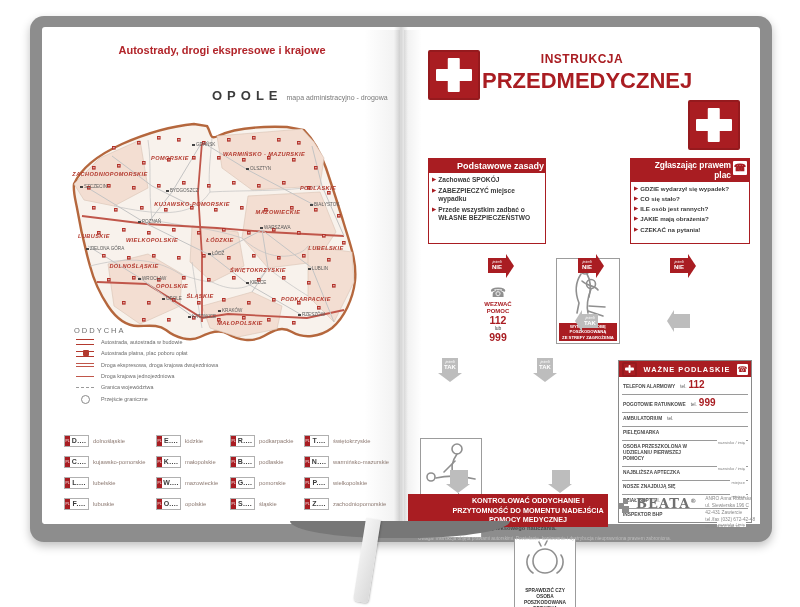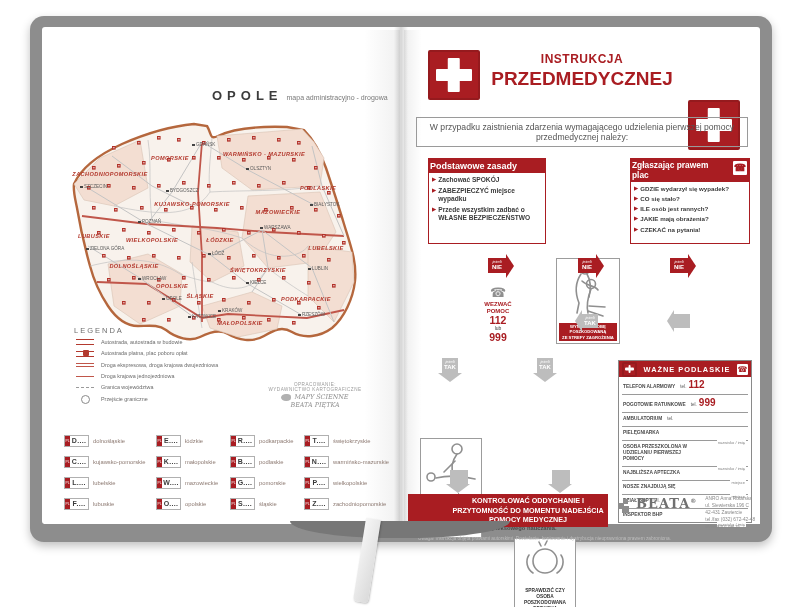--- a/index.html
+++ b/index.html
@@ -56,25 +56,25 @@
   .pl-name{font-size:5.8px;color:#8d7a72;margin-left:4px;white-space:nowrap;}
 
   
   .cross{background:#a91d22;border:2px solid #951a1e;position:relative;border-radius:2px;}
   .cross:before,.cross:after{content:"";position:absolute;background:#fff;border-radius:1px;}
   .cross:before{left:50%;top:12%;width:26%;height:76%;transform:translateX(-50%);}
   .cross:after{top:50%;left:12%;height:26%;width:76%;transform:translateY(-50%);}
   .rp-title{position:absolute;left:78px;top:22px;width:200px;text-align:center;color:#a91d22;font-weight:bold;line-height:1.25;}
   .rp-title .t1{font-size:12px;letter-spacing:.5px;}
   .rp-title .t2{font-size:16.5px;}
-  .rp-title .t3{font-size:19px;}
+  .rp-title .t3{font-size:22px;}
   .intro{position:absolute;left:12px;top:87px;width:332px;height:30px;border:1.5px solid #9a9a9a;font-size:8.6px;color:#555;text-align:center;padding:3px 12px;box-sizing:border-box;display:flex;align-items:center;}
 
   .redbox{border:1.5px solid #a91d22;background:#fff;box-sizing:border-box;}
-  .redbox .hdr{background:#a91d22;color:#fff;font-weight:bold;text-align:left;padding:2px 1px;line-height:1.15;}
+  .redbox .hdr{background:#a91d22;color:#fff;font-weight:bold;text-align:right;padding:2px 1px;line-height:1.15;}
   .blt{display:flex;margin:3px 3px 0 3px;line-height:1.2;}
   .blt .tri{color:#a91d22;font-size:5.5px;margin-right:2px;line-height:1.4;}
   .blt .tx{font-size:6.6px;font-weight:bold;color:#3a3a3a;}
 
   .figbox{border:1px solid #9c9c9c;background:#fff;box-sizing:border-box;position:relative;}
   .figcap-red{position:absolute;left:2px;right:2px;bottom:2px;background:#a91d22;color:#fff;font-size:4.2px;font-weight:bold;text-align:center;line-height:1.3;padding:1px 0;}
   .stepcap{text-align:center;padding:1px 2px;}
   .stepcap .t{font-size:4.8px;font-weight:bold;color:#333;line-height:1.25;}
   .stepcap .n{font-size:4.2px;font-style:italic;color:#777;line-height:1.25;}
 
@@ -120,20 +120,21 @@
   svg .mw{fill:none;stroke:#c0564a;stroke-width:1.8;}
   svg .fig{fill:none;stroke:#8f8f8f;stroke-width:1.6;stroke-linecap:round;stroke-linejoin:round;}
 </style>
 </head>
 <body>
 
 <div class="cover"></div>
 <div class="pages"></div>
 
 <div class="page-left">
+  <div class="lp-title">Autostrady, drogi ekspresowe i krajowe</div>
 
   <div class="map-head">
     <span class="n">OPOLE</span><span class="s">mapa administracyjno - drogowa</span>
   </div>
 
   <div class="mapwrap">
     <svg width="344" height="252" viewBox="0 0 344 252">
 
       <path id="pl-outline" d="M22,88 C30,70 48,58 70,48 C95,37 120,30 142,28 L155,30 C160,38 157,44 166,40 C180,33 205,30 235,31 L252,34 C260,42 268,55 274,72 C280,90 286,108 292,128 C298,148 305,165 303,185 C301,203 292,222 280,232 C268,241 252,243 240,236 C230,230 222,234 212,240 C200,247 186,244 176,238 C168,233 158,236 148,241 C138,246 124,242 114,234 C106,228 96,230 86,230 C74,230 64,222 56,210 C48,198 42,185 38,170 C33,152 28,130 25,112 C23,102 21,95 22,88 Z" fill="#f8f2ec" stroke="#b5673d" stroke-width="2.4"></path>
 
@@ -383,21 +384,21 @@
     <span class="clabel" style="left:34px;top:150px;"><i></i><span>ZIELONA GÓRA</span></span>
     <span class="clabel" style="left:86px;top:180px;"><i></i><span>WROCŁAW</span></span>
     <span class="clabel" style="left:110px;top:200px;"><i></i><span>OPOLE</span></span>
     <span class="clabel" style="left:136px;top:218px;"><i></i><span>KATOWICE</span></span>
     <span class="clabel" style="left:194px;top:184px;"><i></i><span>KIELCE</span></span>
     <span class="clabel" style="left:166px;top:212px;"><i></i><span>KRAKÓW</span></span>
     <span class="clabel" style="left:246px;top:216px;"><i></i><span>RZESZÓW</span></span>
   </div>
 
   <div class="legend">
-    <div class="lt">LEGENDA</div>
+    <div class="lt">ODDYCHA</div>
     <div class="lg-row">
         <span class="lg-ic">
           <span class="ic-a"></span>
         </span>
         <span class="lg-tx">Autostrada, autostrada w budowie</span>
       </div>
     <div class="lg-row">
         <span class="lg-ic">
           <span class="ic-b"></span>
         </span>
@@ -422,26 +423,20 @@
         <span class="lg-tx">Granica województwa</span>
       </div>
     <div class="lg-row">
         <span class="lg-ic">
           <span class="ic-f"></span>
         </span>
         <span class="lg-tx">Przejście graniczne</span>
       </div>
   </div>
 
-  <div class="attrib">
-    <div class="a1">OPRACOWANIE:</div>
-    <div class="a2">WYDAWNICTWO KARTOGRAFICZNE</div>
-    <div class="brand"><span class="globe"></span><span>MAPY ŚCIENNE</span><br>
-      <span>BEATA PIĘTKA</span></div>
-  </div>
 
   <div class="plates">
     <div class="pl-grid" id="pl-grid">
         <div class="pl-cell">
           <span class="plate">
             <span class="strip">PL</span>
             <span class="code">D....</span>
           </span>
           <span class="pl-name">dolnośląskie</span>
         </div>
@@ -555,23 +550,20 @@
 </div>
 
 <div class="page-right">
   <div class="cross abs" style="left:24px;top:20px;width:48px;height:46px;"></div>
   <div class="cross abs" style="left:284px;top:20px;width:48px;height:46px;"></div>
   <div class="rp-title">
     <div class="t1">INSTRUKCJA</div>
     <div class="t3">PRZEDMEDYCZNEJ</div>
   </div>
 
-  <div class="intro">
-      <span>W przypadku zaistnienia zdarzenia wymagającego udzielenia pierwszej pomocy przedmedycznej należy:</span>
-    </div>
 
   <div class="redbox abs" style="left:24px;top:128px;width:118px;height:86px;">
     <div class="hdr" style="font-size:9px;">Podstawowe zasady</div>
     <div class="blt">
         <span class="tri">▶</span>
         <span class="tx">Zachować SPOKÓJ</span>
       </div>
     <div class="blt">
         <span class="tri">▶</span>
         <span class="tx">ZABEZPIECZYĆ miejsce wypadku</span>

